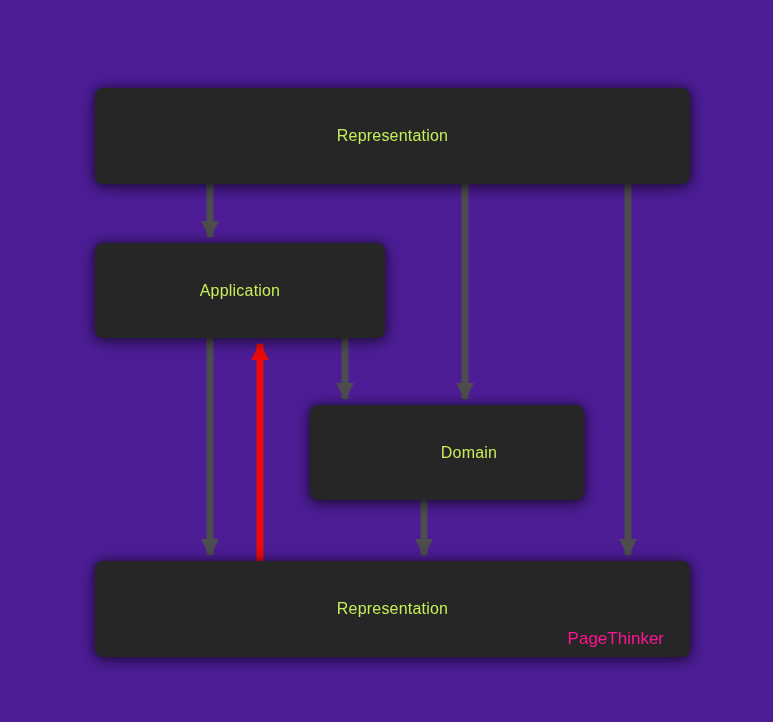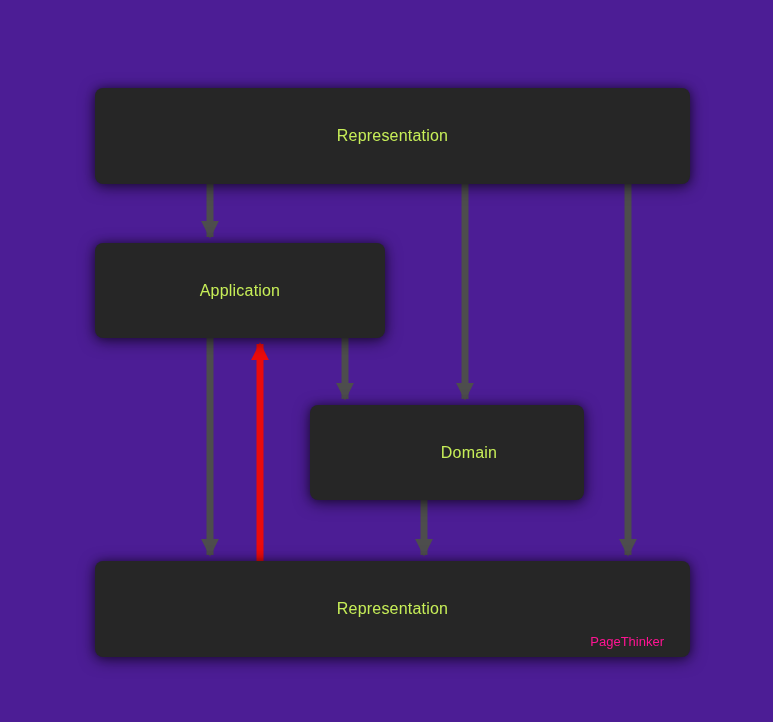--- a/index.html
+++ b/index.html
@@ -39,21 +39,21 @@
   }
   .node-representation { left: 95px;  top: 88px;  width: 595px; height: 96px; }
   .node-application    { left: 95px;  top: 243px; width: 290px; height: 95px; }
   .node-domain         { left: 310px; top: 405px; width: 230px; height: 95px; padding-left: 44px; }
   .node-infrastructure { left: 95px;  top: 561px; width: 595px; height: 96px; }
   .watermark {
     position: absolute;
     right: 26px;
     bottom: 8px;
     color: #ff1493;
-    font-size: 13px;
+    font-size: 17px;
   }
   .edge-gray { stroke: #4d4d4d; stroke-width: 7; }
   .edge-red  { stroke: #ec0b0b; stroke-width: 7; }
 </style>
 </head>
 <body>
 
 <div class="canvas">
 
   <svg class="arrows" width="773" height="722" viewBox="0 0 773 722" xmlns="http://www.w3.org/2000/svg">

